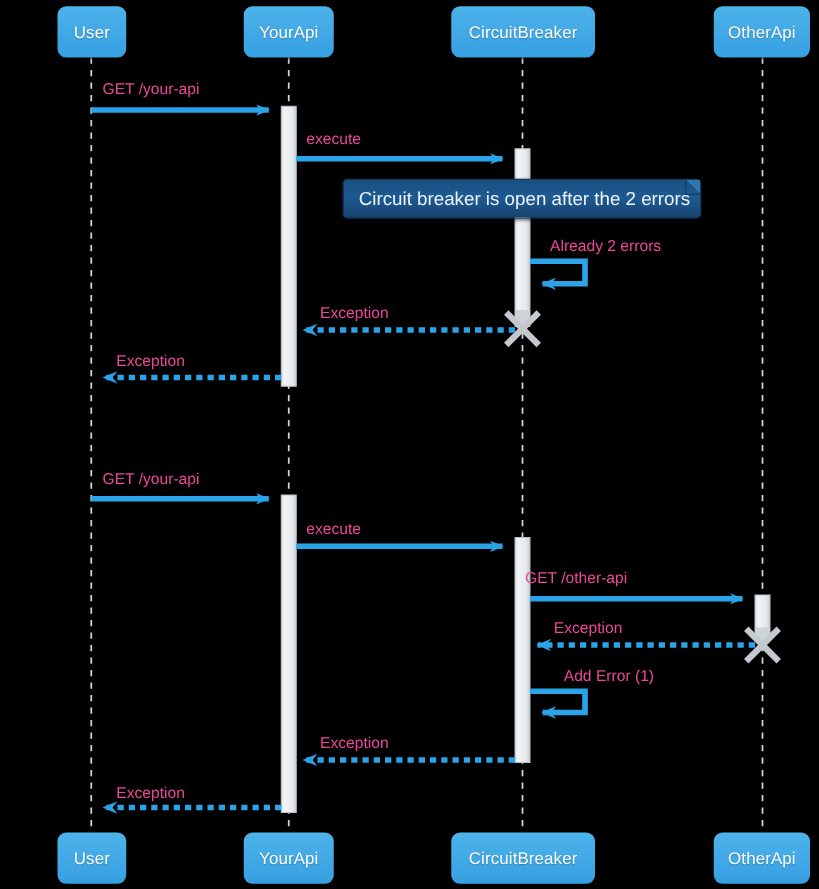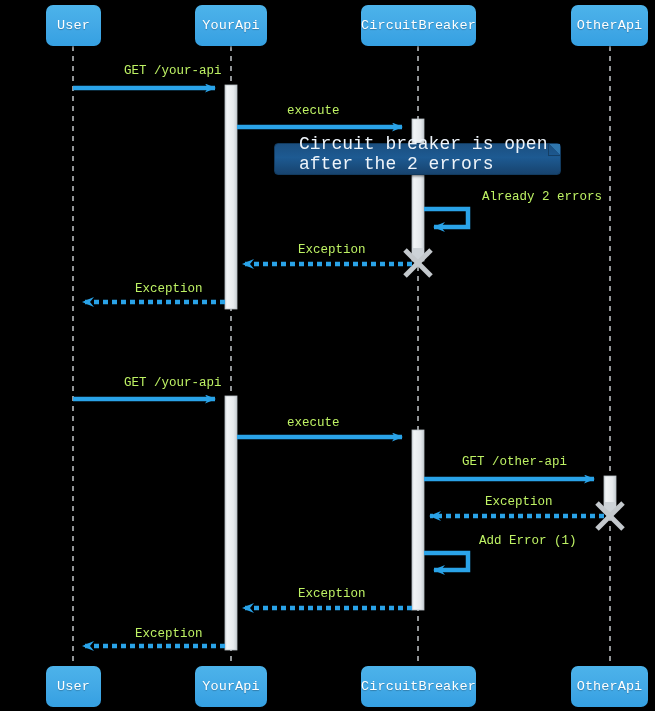--- a/index.html
+++ b/index.html
@@ -11,21 +11,20 @@
     width: 655px;
     height: 711px;
     font-family: "Liberation Sans", sans-serif;
     overflow: hidden;
   }
   #diagram-root {
     position: relative;
     width: 547px;
     height: 711px;
     background: #000000;
-    font-family: Liberation Mono, monospace;
   }
   svg.layer {
     position: absolute;
     left: 0;
     top: 0;
     width: 655px;
     height: 711px;
     overflow: visible;
   }
   
@@ -40,38 +39,37 @@
     justify-content: center;
     color: #ffffff;
     font-size: 13.5px;
     letter-spacing: 0.1px;
     text-shadow: 0 1px 1px rgba(0,0,0,0.25);
     user-select: none;
   }
   
   .msg-label {
     position: absolute;
-    color: #bef264;
+    color: #ec4899;
     font-size: 12.5px;
     white-space: nowrap;
     user-select: none;
-    margin-left: 42px;
   }
   
   .note {
     position: absolute;
     box-sizing: border-box;
     background: linear-gradient(to bottom, #1b4f80 0%, #1d5a92 45%, #17436e 100%);
     border: 1px solid #123a5e;
     border-radius: 4px;
     color: #eef4fa;
-    font-size: 18px;
+    font-size: 15px;
     display: flex;
-    align-items: flex-end;
-    padding-left: 24px;
+    align-items: center;
+    padding-left: 12px;
     box-shadow: 0 1px 3px rgba(0,0,0,0.6);
     user-select: none;
   }
   .note .fold {
     position: absolute;
     right: 0;
     top: 0;
     width: 11px;
     height: 11px;
     background: linear-gradient(to bottom left, #2f76ad 0%, #2f76ad 50%, rgba(0,0,0,0) 50%);
@@ -187,21 +185,21 @@
 
   <div class="msg-label" style="left:82px; top:64px;">GET /your-api</div>
   <div class="msg-label" style="left:245px; top:104px;">execute</div>
   <div class="msg-label" style="left:440px; top:190px;">Already 2 errors</div>
   <div class="msg-label" style="left:256px; top:243px;">Exception</div>
   <div class="msg-label" style="left:93px; top:282px;">Exception</div>
   <div class="msg-label" style="left:82px; top:376px;">GET /your-api</div>
   <div class="msg-label" style="left:245px; top:416px;">execute</div>
   <div class="msg-label" style="left:420px; top:455px;">GET /other-api</div>
   <div class="msg-label" style="left:443px; top:495px;">Exception</div>
-  <div class="msg-label" style="left:437px; top:534px;">Add Error (1)</div>
+  <div class="msg-label" style="left:451px; top:534px;">Add Error (1)</div>
   <div class="msg-label" style="left:256px; top:587px;">Exception</div>
   <div class="msg-label" style="left:93px; top:627px;">Exception</div>
 
   <div class="note" style="left:274px; top:143px; width:287px; height:32px;">
     <span>Circuit breaker is open after the 2 errors</span>
     <span class="fold"></span>
   </div>
 
 </div>
 

